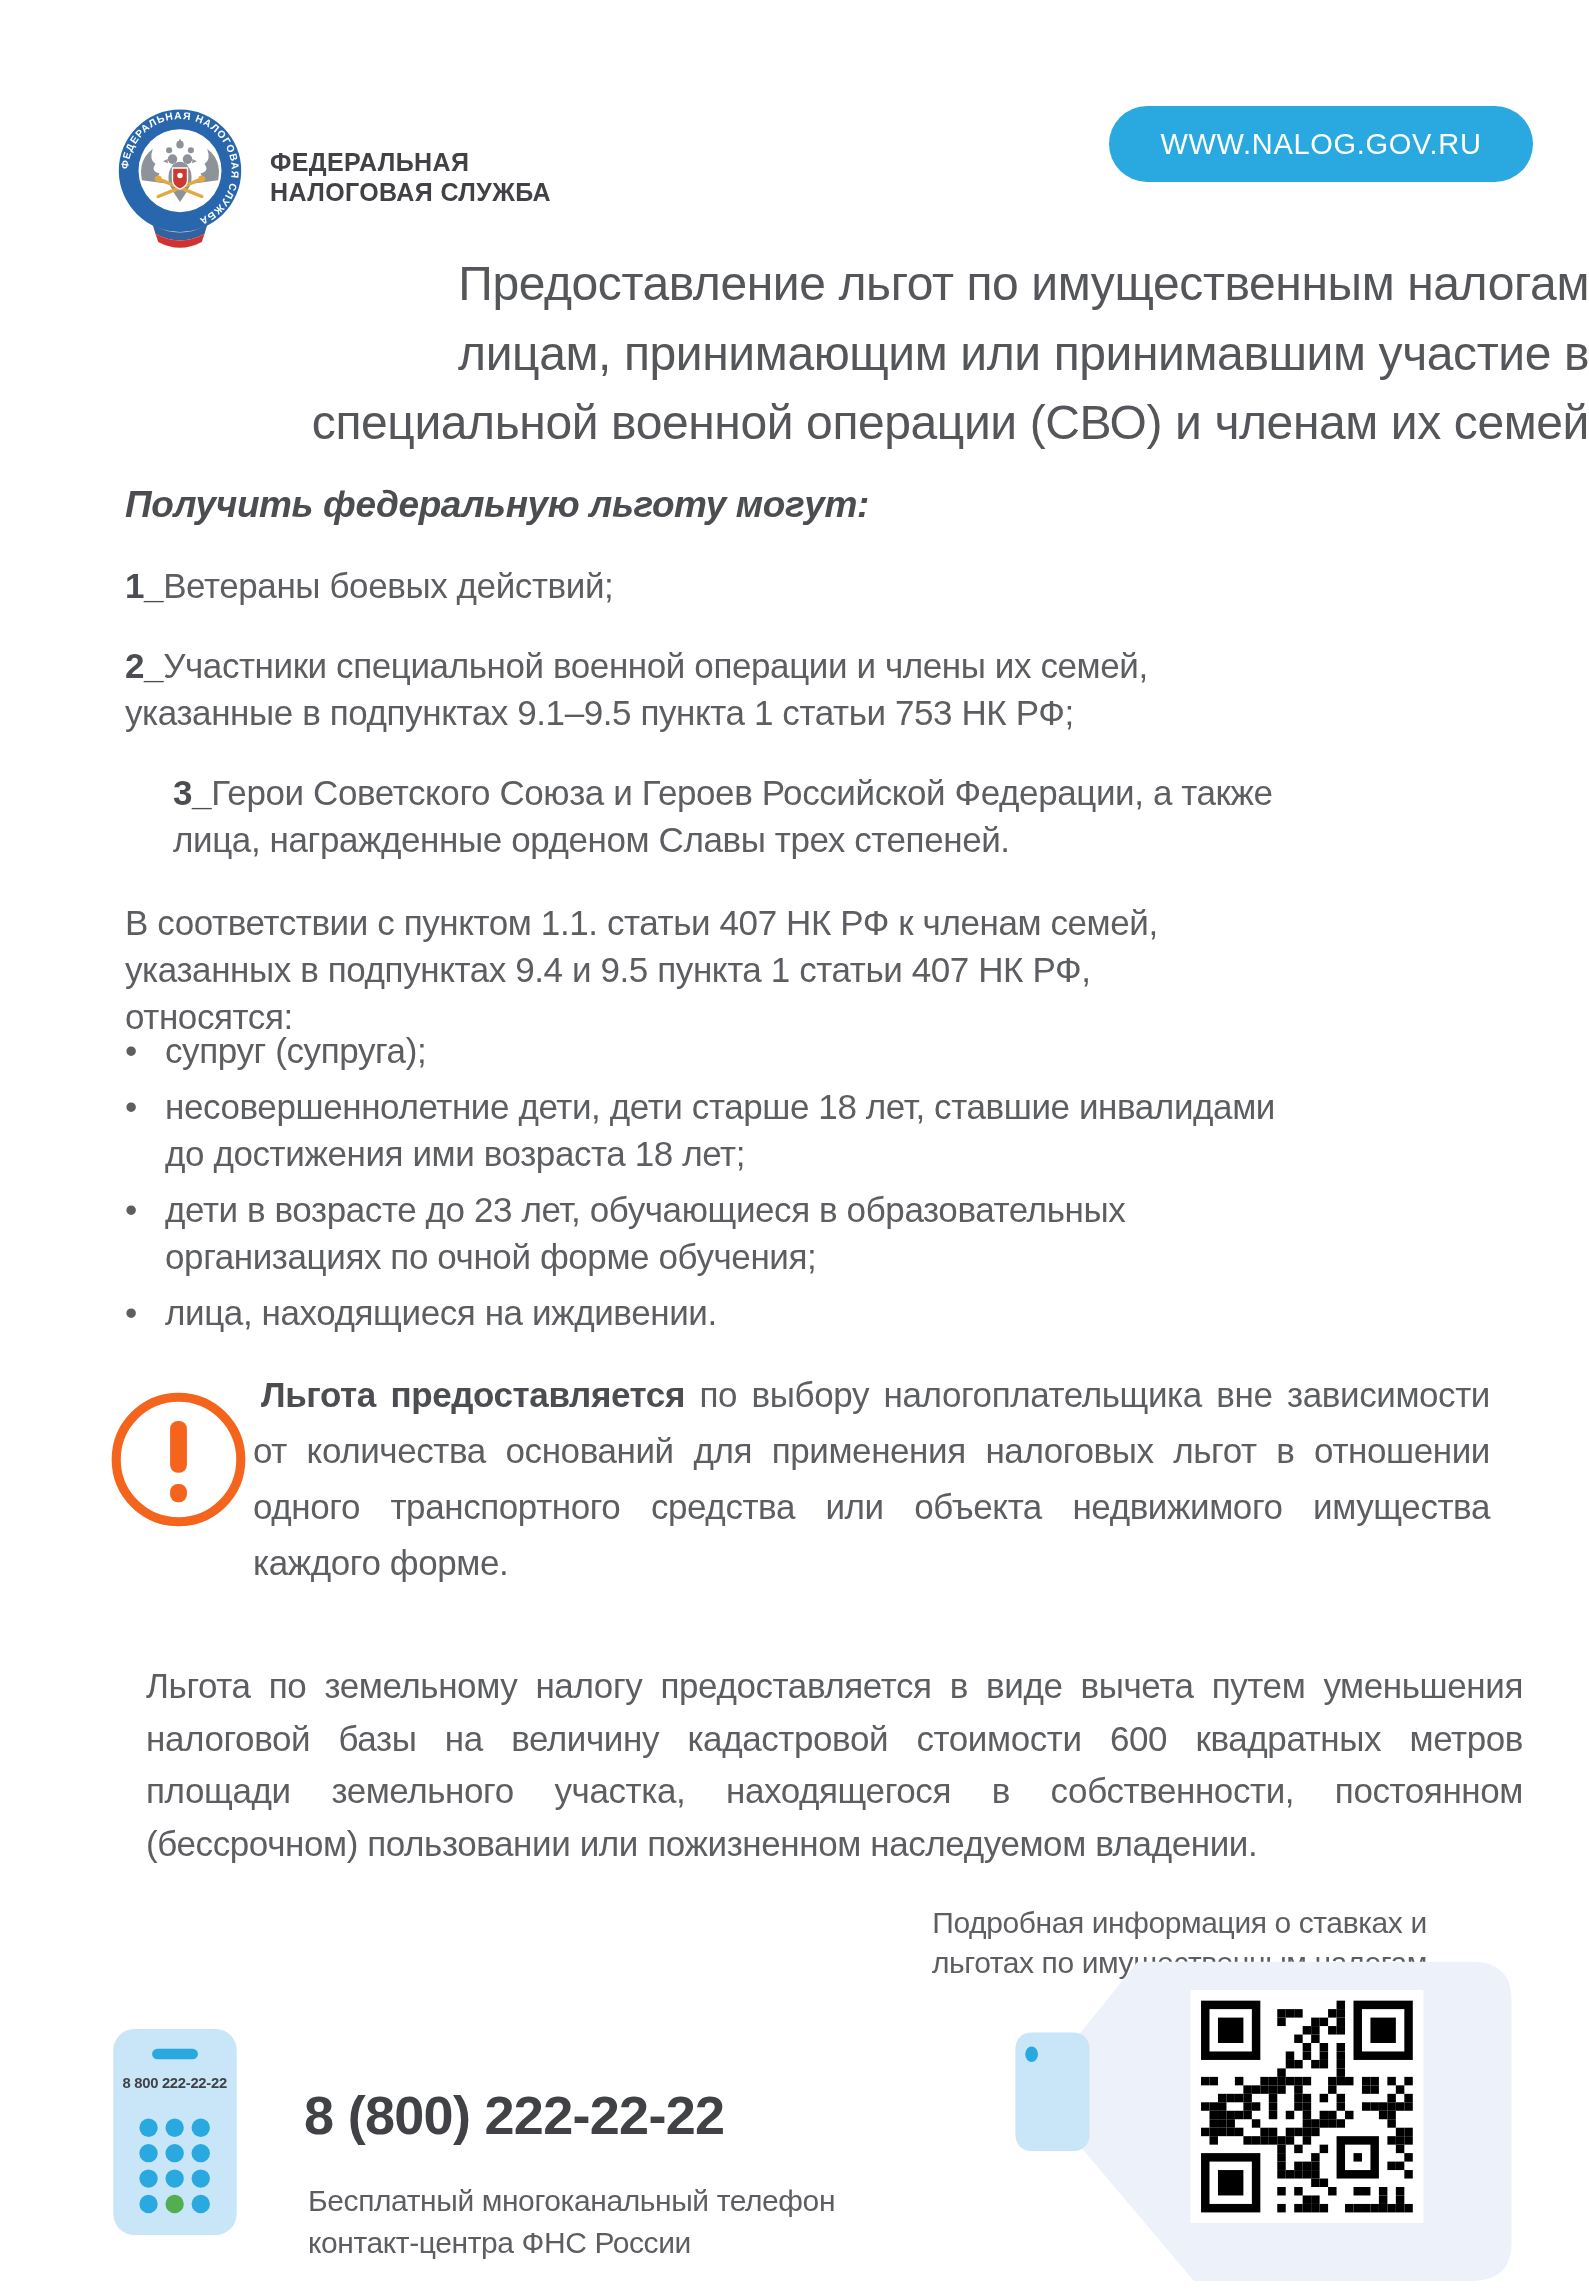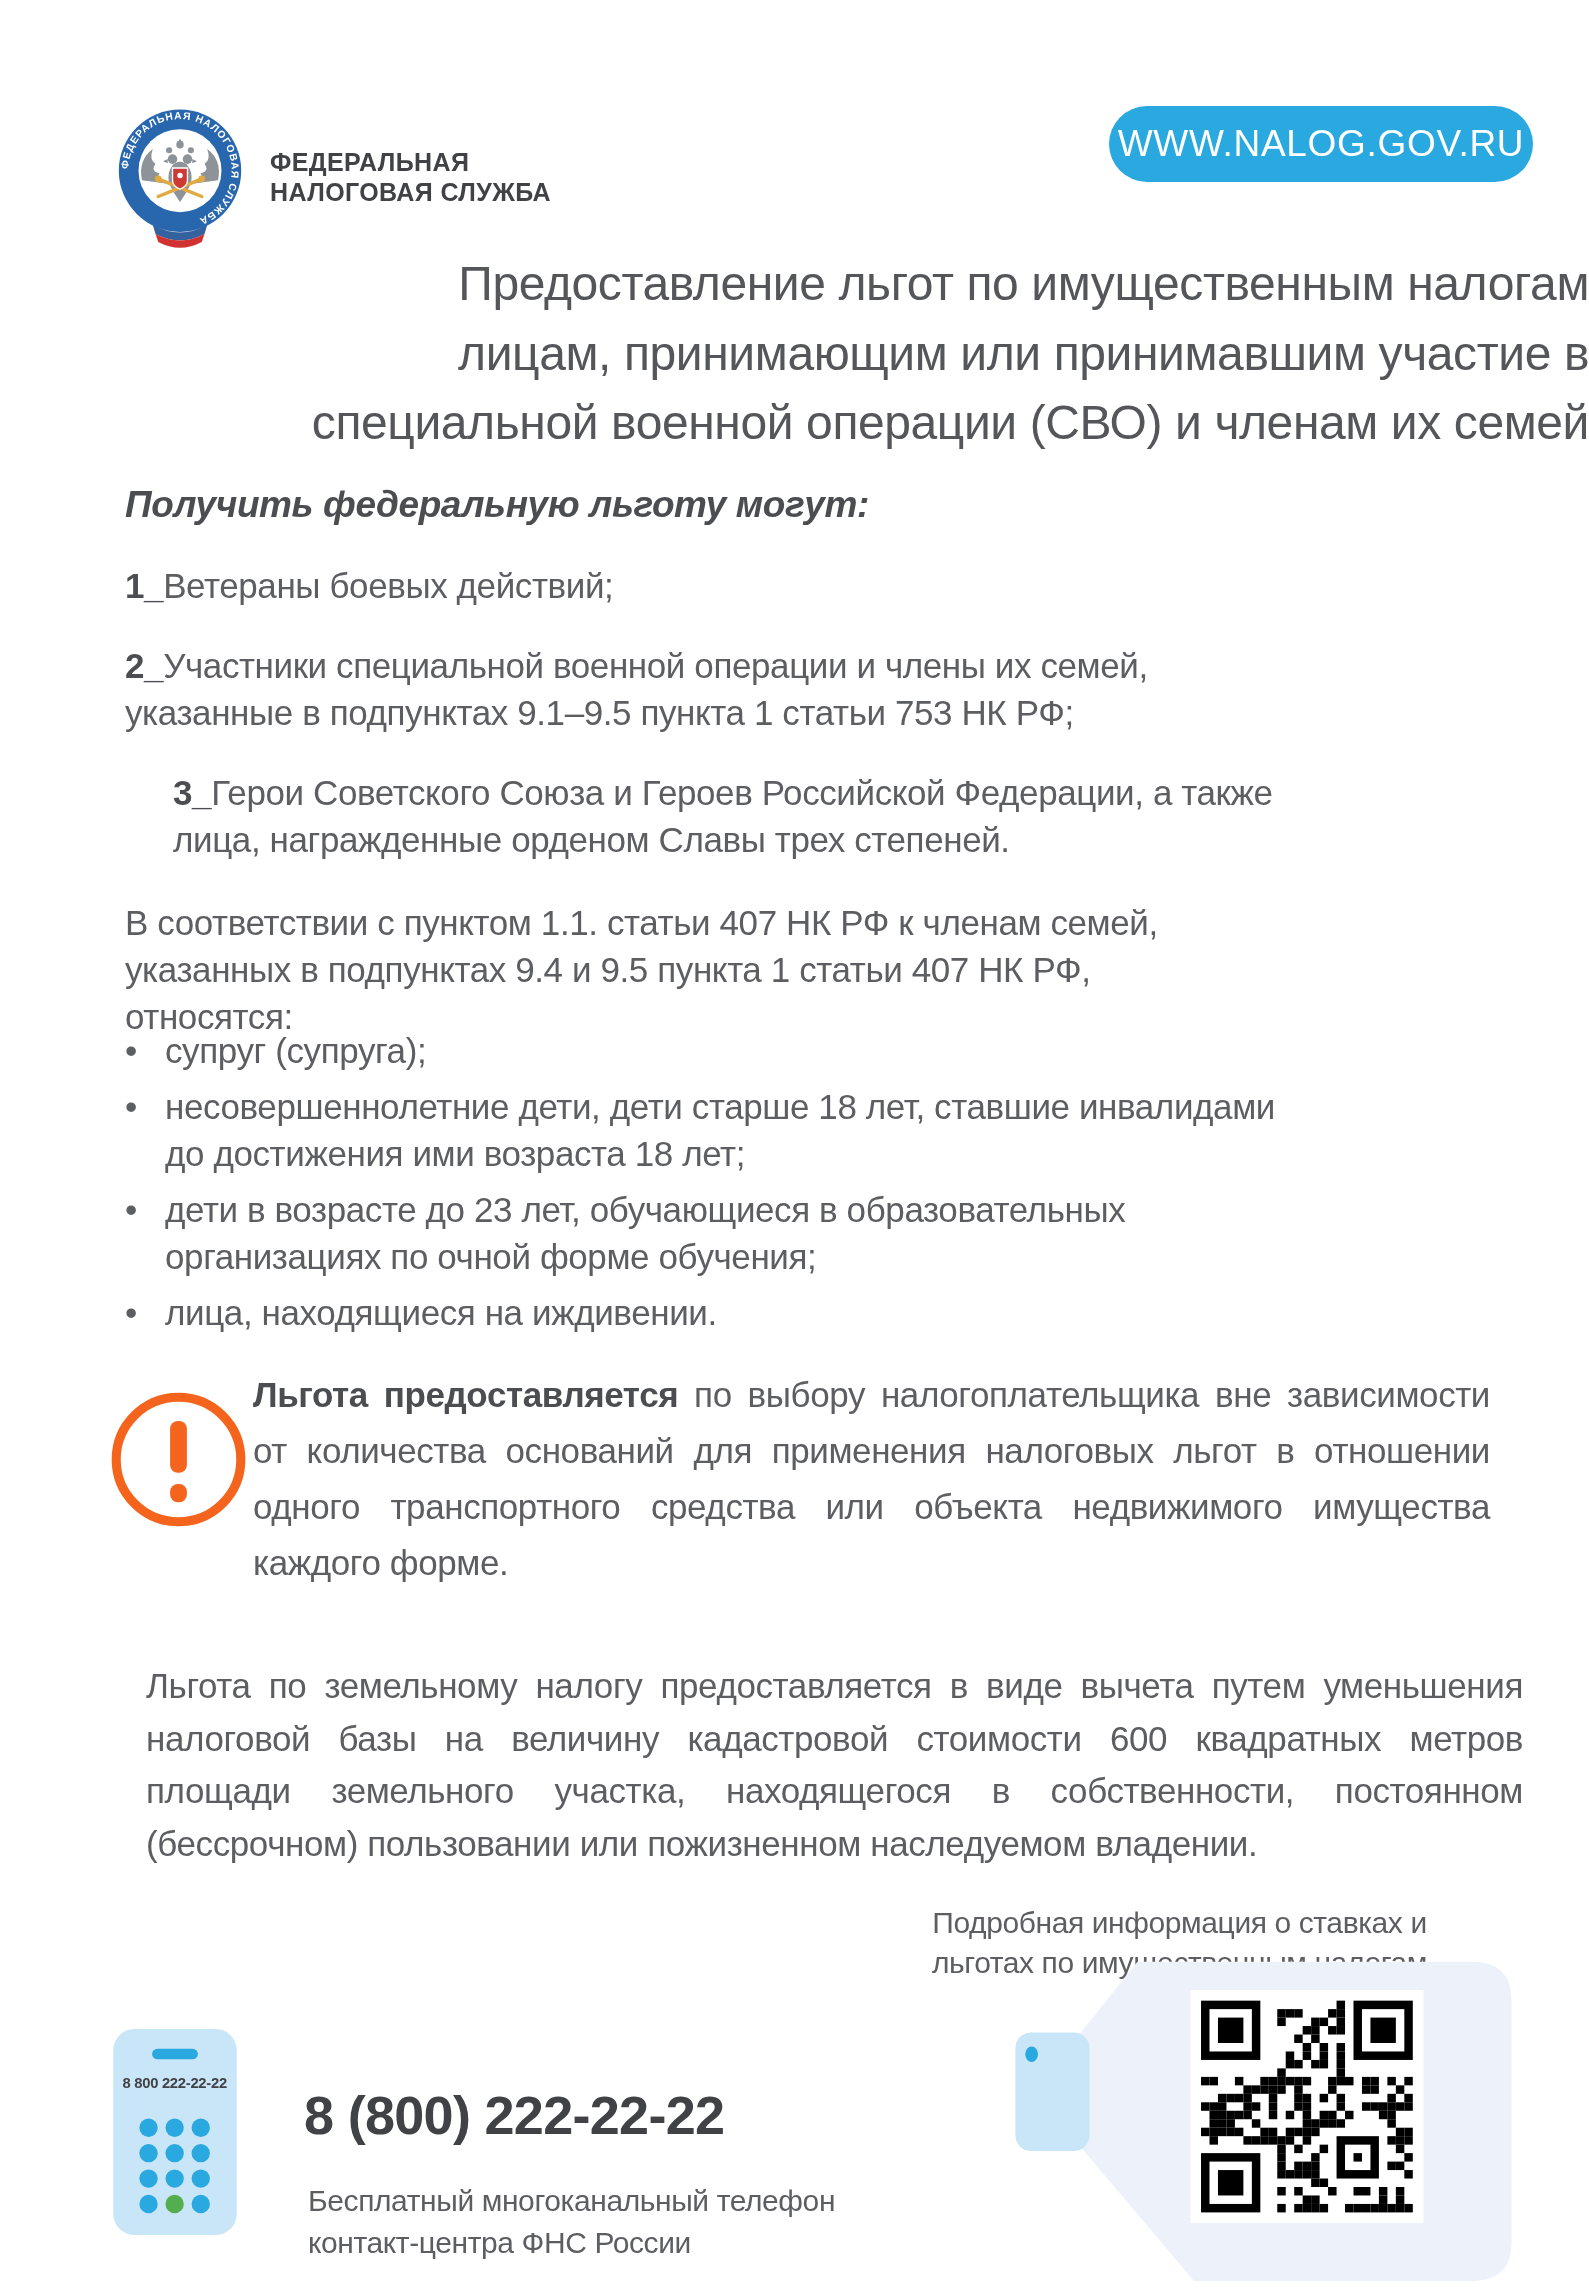--- a/index.html
+++ b/index.html
@@ -13,21 +13,21 @@
   
   .logo-emblem{left:112px; top:105px; width:136px; height:147px;}
   .logo-text{
     left:270px; top:147px; font-size:25px; font-weight:bold; line-height:1.2;
     color:var(--dark,#414245); letter-spacing:0.4px; white-space:pre-line;
   }
   .site-pill{
     left:1109px; top:106px; width:424px; height:76px; border-radius:38px;
     background:var(--accent-blue,#29a9e0); display:flex; align-items:center; justify-content:center;
   }
-  .site-pill span{color:#fff; font-size:37px; letter-spacing:0.7px;}
+  .site-pill span{color:#fff; font-size:29px; letter-spacing:0.7px;}
   
   .title{
     left:0; top:249px; width:1589px; text-align:right;
     font-size:48px; font-weight:normal; color:var(--title,#54565a);
     line-height:1.45; white-space:pre-line; letter-spacing:-0.4px;
   }
   
   .content{left:125px; width:1377px; font-size:35px; line-height:1.34; color:var(--body,#5d5e61);}
   .intro-heading{top:480px; font-weight:bold; color:var(--bold,#4b4d50); font-size:37px;font-style:italic;}
   .item{white-space:pre-line;}
@@ -39,21 +39,21 @@
   .bullets{top:1028px;}
   .bullets .row{display:flex; margin-bottom:9.2px;}
   .bullets .marker{width:40px; flex:0 0 40px; color:var(--body,#5d5e61);}
   .bullets .btext{white-space:pre-line;}
   
   .warn-icon{left:105px; top:1386px; width:147px; height:147px;}
   .warning-text{
     left:253px; top:1367px; width:1237px; font-size:35px; line-height:1.6;
     text-align:justify; color:var(--body,#5d5e61);
   }
-  .warning-text b{color:var(--bold,#4b4d50);}
+  .warning-text b{color:var(--bold,#4b4d50);margin-left:8px;}
   
   .land{top:1660px; text-align:justify; line-height:1.5;margin-left:21px;}
   
   .qr-note{
     left:812px; top:1903px; width:735px; text-align:center; 
     font-size:30px; line-height:1.32; white-space:pre-line; color:var(--body,#5d5e61);
   }
   
   .phone-icon{left:113px; top:2029px; width:124px; height:206px;}
   .phone-number{

